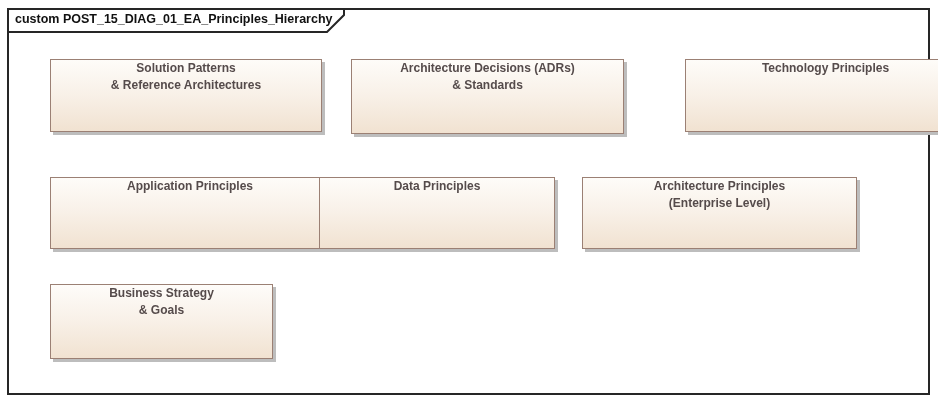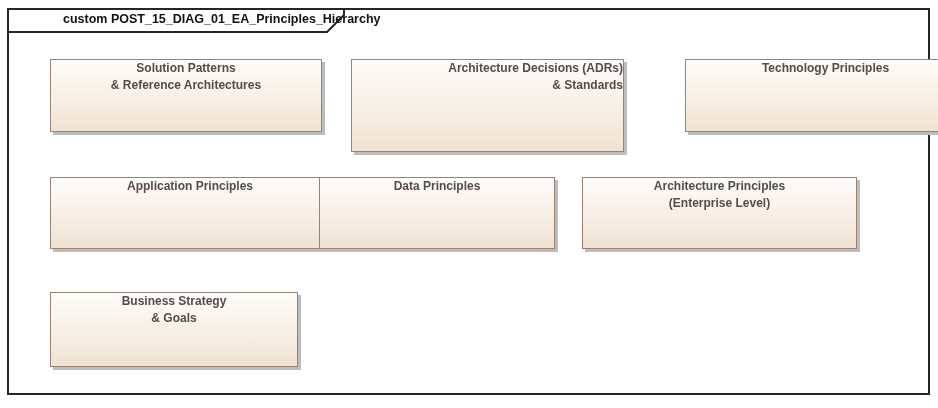--- a/index.html
+++ b/index.html
@@ -42,21 +42,20 @@
     position: absolute;
     left: 8px;
     top: 0;
     width: 320px;
     height: 22px;
     line-height: 23px;
     font-size: 12.5px;
     font-weight: bold;
     color: #111111;
     white-space: nowrap;
-    margin-left: 48px;
   }
   .node {
     position: absolute;
     box-sizing: border-box;
     border: 1px solid var(--node-border, #9b8074);
     background: linear-gradient(180deg,
       var(--node-fill-top, #fefcf9) 0%,
       #f8f0e7 50%,
       var(--node-fill-bottom, #f1e2d1) 100%);
     box-shadow: 3px 3px 0 var(--shadow, #bdbdbd);
@@ -78,29 +77,29 @@
     <div class="frame-tab">
       <svg width="340" height="25" viewBox="0 0 340 25">
         <path d="M1,1 H337 V7 L320,24 H1 Z" fill="#ffffff" stroke="#262626" stroke-width="2"></path>
       </svg>
       <div class="frame-tab-label">custom POST_15_DIAG_01_EA_Principles_Hierarchy</div>
     </div>
 
     <div class="node" style="left:41px; top:49px; width:272px; height:73px;">Solution Patterns
 &amp; Reference Architectures</div>
 
-    <div class="node" style="left:342px; top:49px; width:273px; height:93px;text-align:right;">Architecture Decisions (ADRs)
+    <div class="node" style="left:342px; top:49px; width:273px; height:75px;">Architecture Decisions (ADRs)
 &amp; Standards</div>
 
     <div class="node" style="left:676px; top:49px; width:281px; height:73px;">Technology Principles</div>
 
     <div class="node" style="left:41px; top:167px; width:280px; height:72px;">Application Principles</div>
 
     <div class="node" style="left:310px; top:167px; width:236px; height:72px;">Data Principles</div>
 
     <div class="node" style="left:573px; top:167px; width:275px; height:72px;">Architecture Principles
 (Enterprise Level)</div>
 
-    <div class="node" style="left:41px; top:282px; width:248px; height:75px;">Business Strategy
+    <div class="node" style="left:41px; top:274px; width:223px; height:75px;">Business Strategy
 &amp; Goals</div>
 
   </div>
 </div>
 
 </body></html>

